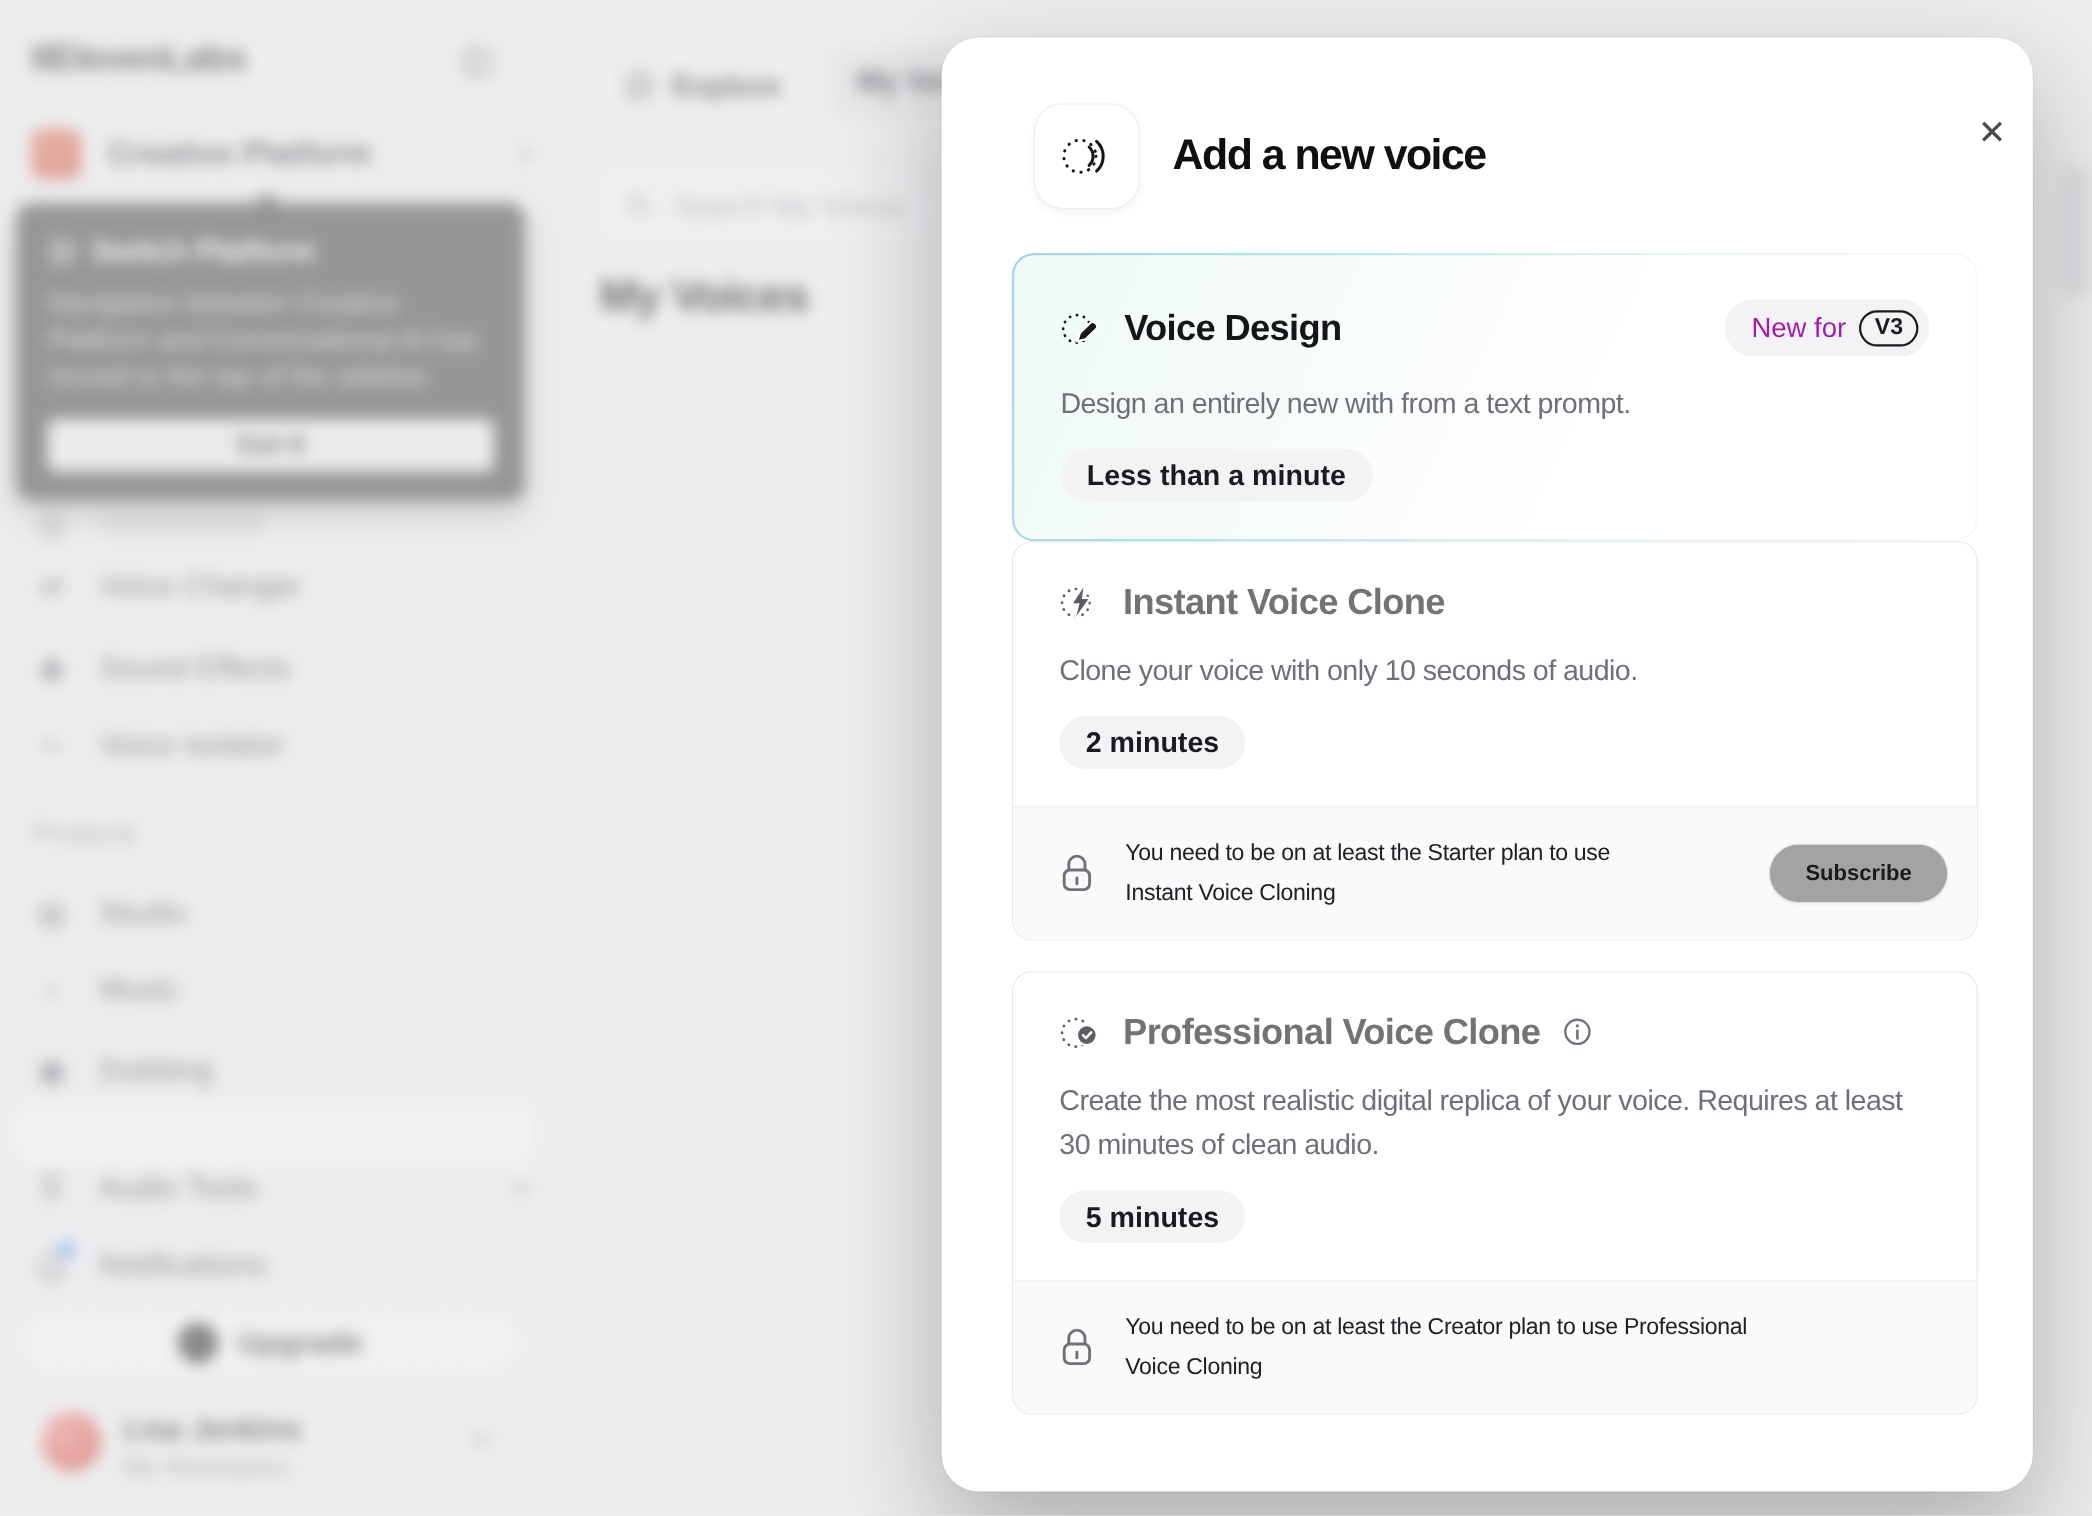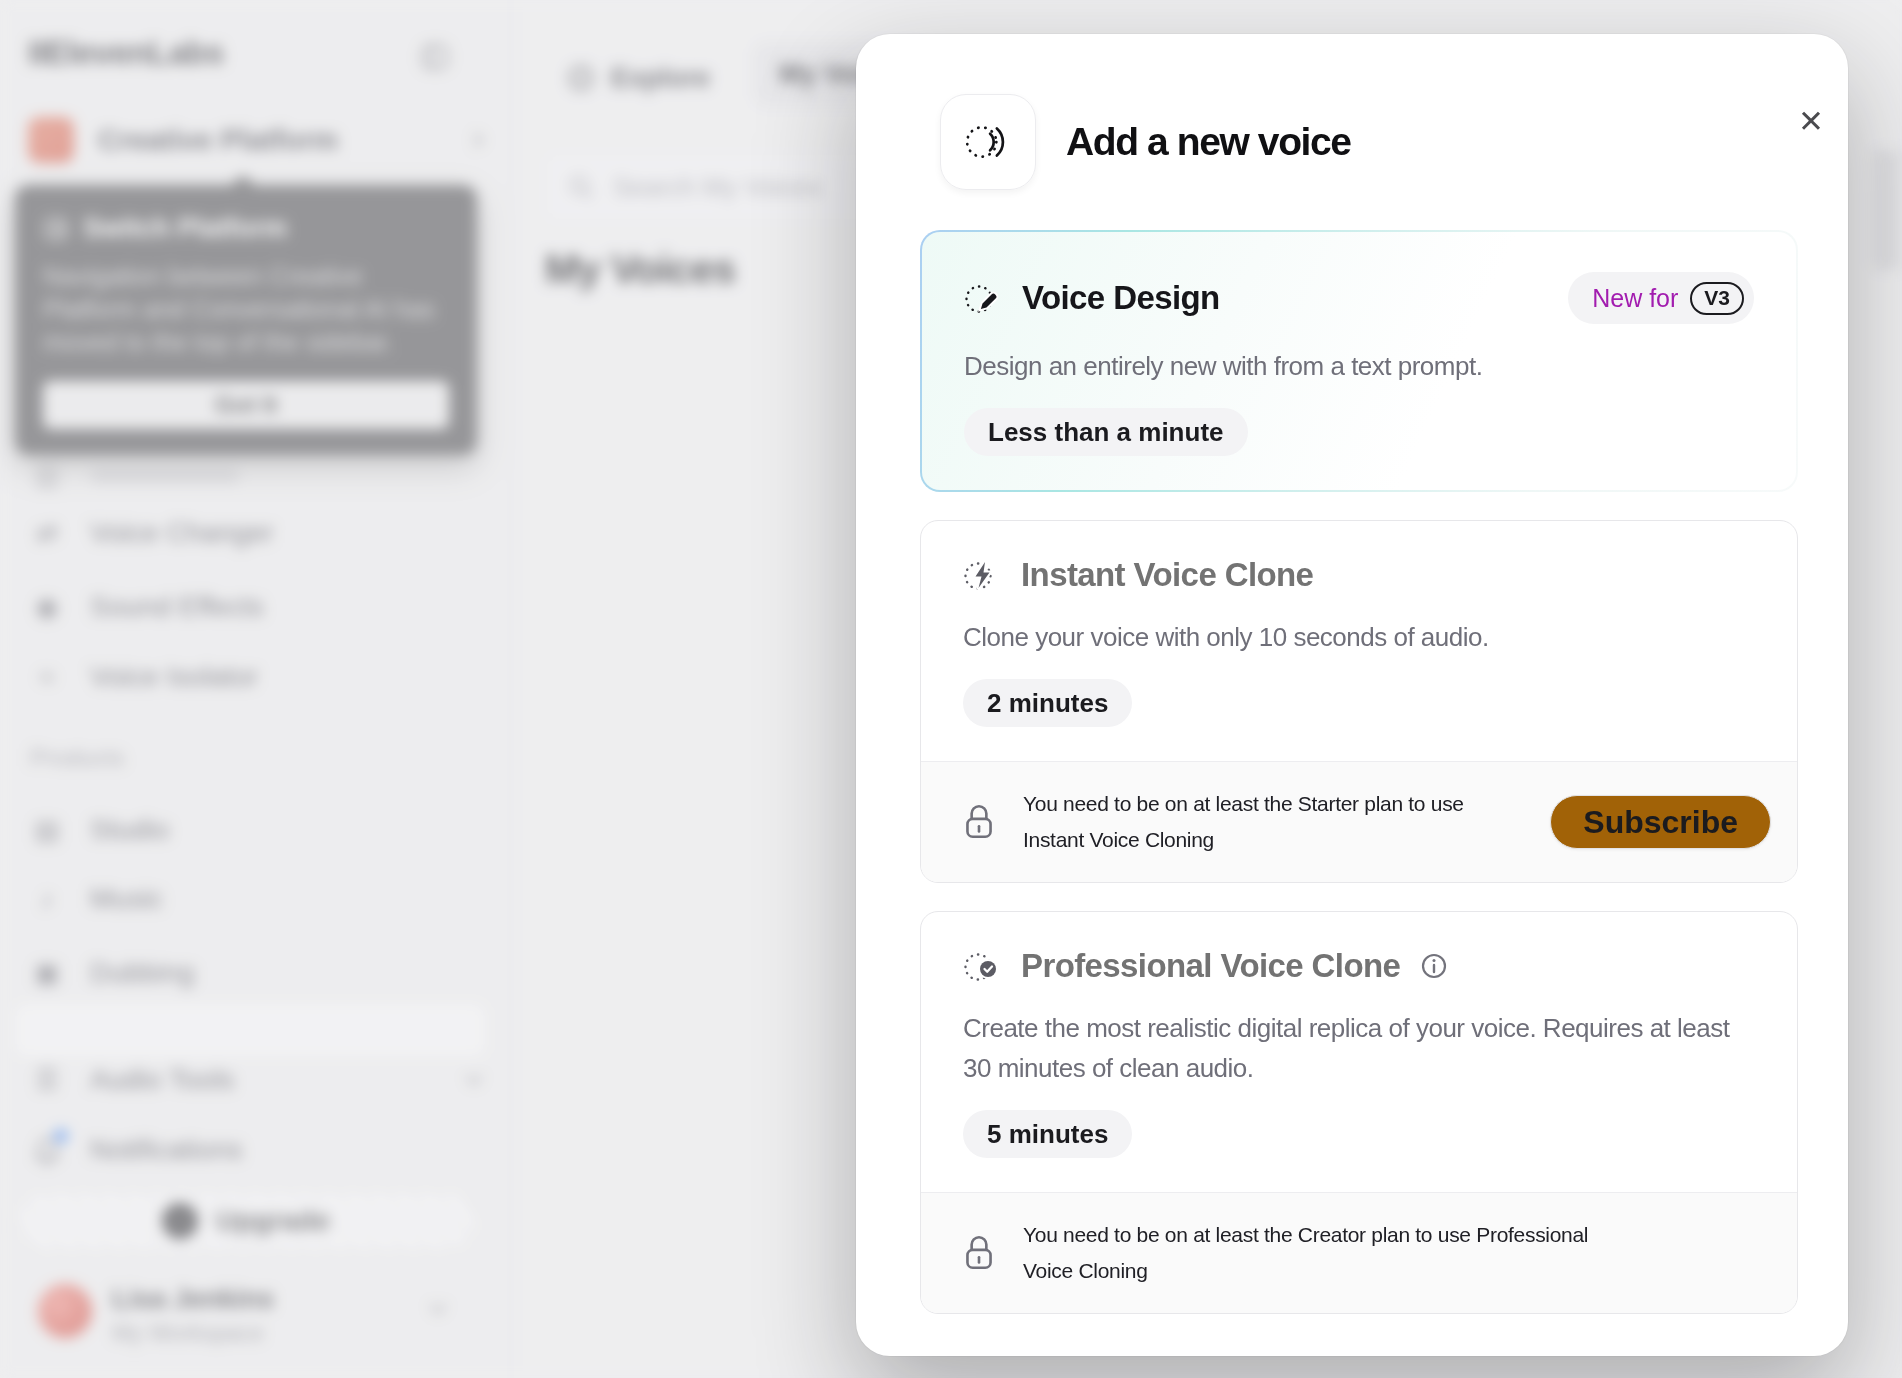--- a/index.html
+++ b/index.html
@@ -50,40 +50,40 @@
   .scrim { position:absolute; inset:0; background:rgba(236,236,238,0.42); }
 
   
   .modal { position:absolute; left:856px; top:34px; width:992px; height:1322px; background:#ffffff; border-radius:34px; box-shadow:0 40px 100px rgba(22,22,28,0.30), 0 0 0 1px rgba(0,0,0,0.03); }
   .m-close { position:absolute; top:62px; right:12px; width:50px; height:50px; border:none; background:transparent; font-size:31px; color:#4a4a4e; cursor:pointer; font-family:inherit; }
   .m-header { display:flex; align-items:center; gap:30px; margin:60px 0 0 84px; height:96px; }
   .m-icon-box { width:96px; height:96px; border-radius:26px; border:1.5px solid #ececef; box-shadow:0 3px 7px rgba(0,0,0,.05); display:flex; align-items:center; justify-content:center; color:#141417; }
   .m-title { font-size:39px; font-weight:800; letter-spacing:-1.4px; color:#101013; }
   .m-cards { margin:40px 50px 0 64px; }
 
-  .grad-wrap { border-radius:20px; padding:2px; margin-bottom:28px;
+  .grad-wrap { border-radius:20px; padding:2px; 
     background:linear-gradient(105deg,#abcff2 0%,#a9e6e3 22%,#cdeeec 45%,#eff7f6 72%,#f7fafa 100%); }
   .card { border-radius:18px; background:#fff; }
   .card.design { background:linear-gradient(115deg,#eefaf6 0%,#f8fcfb 35%,#ffffff 60%); padding:40px 42px 34px; }
   .card.plain { border:1.5px solid #e7e7ea; margin-bottom:28px; overflow:hidden; }
   .card-body { padding:34px 42px 34px; }
   .title-row { display:flex; align-items:center; gap:18px; }
   .card-title { font-size:33px; font-weight:600; letter-spacing:-0.6px; color:#16161a; }
   .card-title.muted { color:#737373; }
   .cicon { color:#18181c; flex:0 0 auto; display:flex; }
   .cicon.muted { color:#5c5c64; }
   .badge { margin-left:auto; display:flex; align-items:center; gap:12px; background:#f3f3f5; border-radius:26px; height:52px; padding:0 10px 0 24px; }
   .badge-prefix { font-size:25px; font-weight:500; color:#a21caf; }
   .badge-v { border:2.5px solid #1b1b1f; border-radius:18px; padding:2px 12px 3px; font-size:21px; font-weight:700; color:#1b1b1f; }
   .desc { margin-top:22px; font-size:26px; letter-spacing:-0.5px; line-height:40px; color:#6f6f79; max-width:800px; }
   .dur-pill { margin-top:22px; display:inline-flex; align-items:center; height:48px; border-radius:24px; background:#f3f3f5; padding:0 24px; font-size:26px; font-weight:600; color:#1b1b1f; }
   .card-foot { border-top:1.5px solid #ededf0; background:#fafafa; padding:24px 26px 24px 40px; display:flex; align-items:center; gap:26px; }
   .lock-text { font-size:21px; line-height:36px; color:#202026; letter-spacing:-0.3px; }
   .lock-text span { display:block; }
-  .subscribe-btn { margin-left:auto; height:54px; padding:0 32px; border-radius:27px; background:#a16207; border:1.5px solid #e3e3e6; box-shadow:0 1px 3px rgba(0,0,0,.06); font-size:32px; font-weight:700; color:#1b1b1f; font-family:inherit; cursor:pointer; white-space:nowrap; }
+  .subscribe-btn { margin-left:auto; height:54px; padding:0 32px; border-radius:27px; background:#a3a3a3; border:1.5px solid #e3e3e6; box-shadow:0 1px 3px rgba(0,0,0,.06); font-size:20px; font-weight:700; color:#1b1b1f; font-family:inherit; cursor:pointer; white-space:nowrap; }
   svg { display:block; }
 </style>
 </head>
 <body>
 
 <div class="stage">
 
   <div class="backdrop">
 
     <aside class="sidebar">

